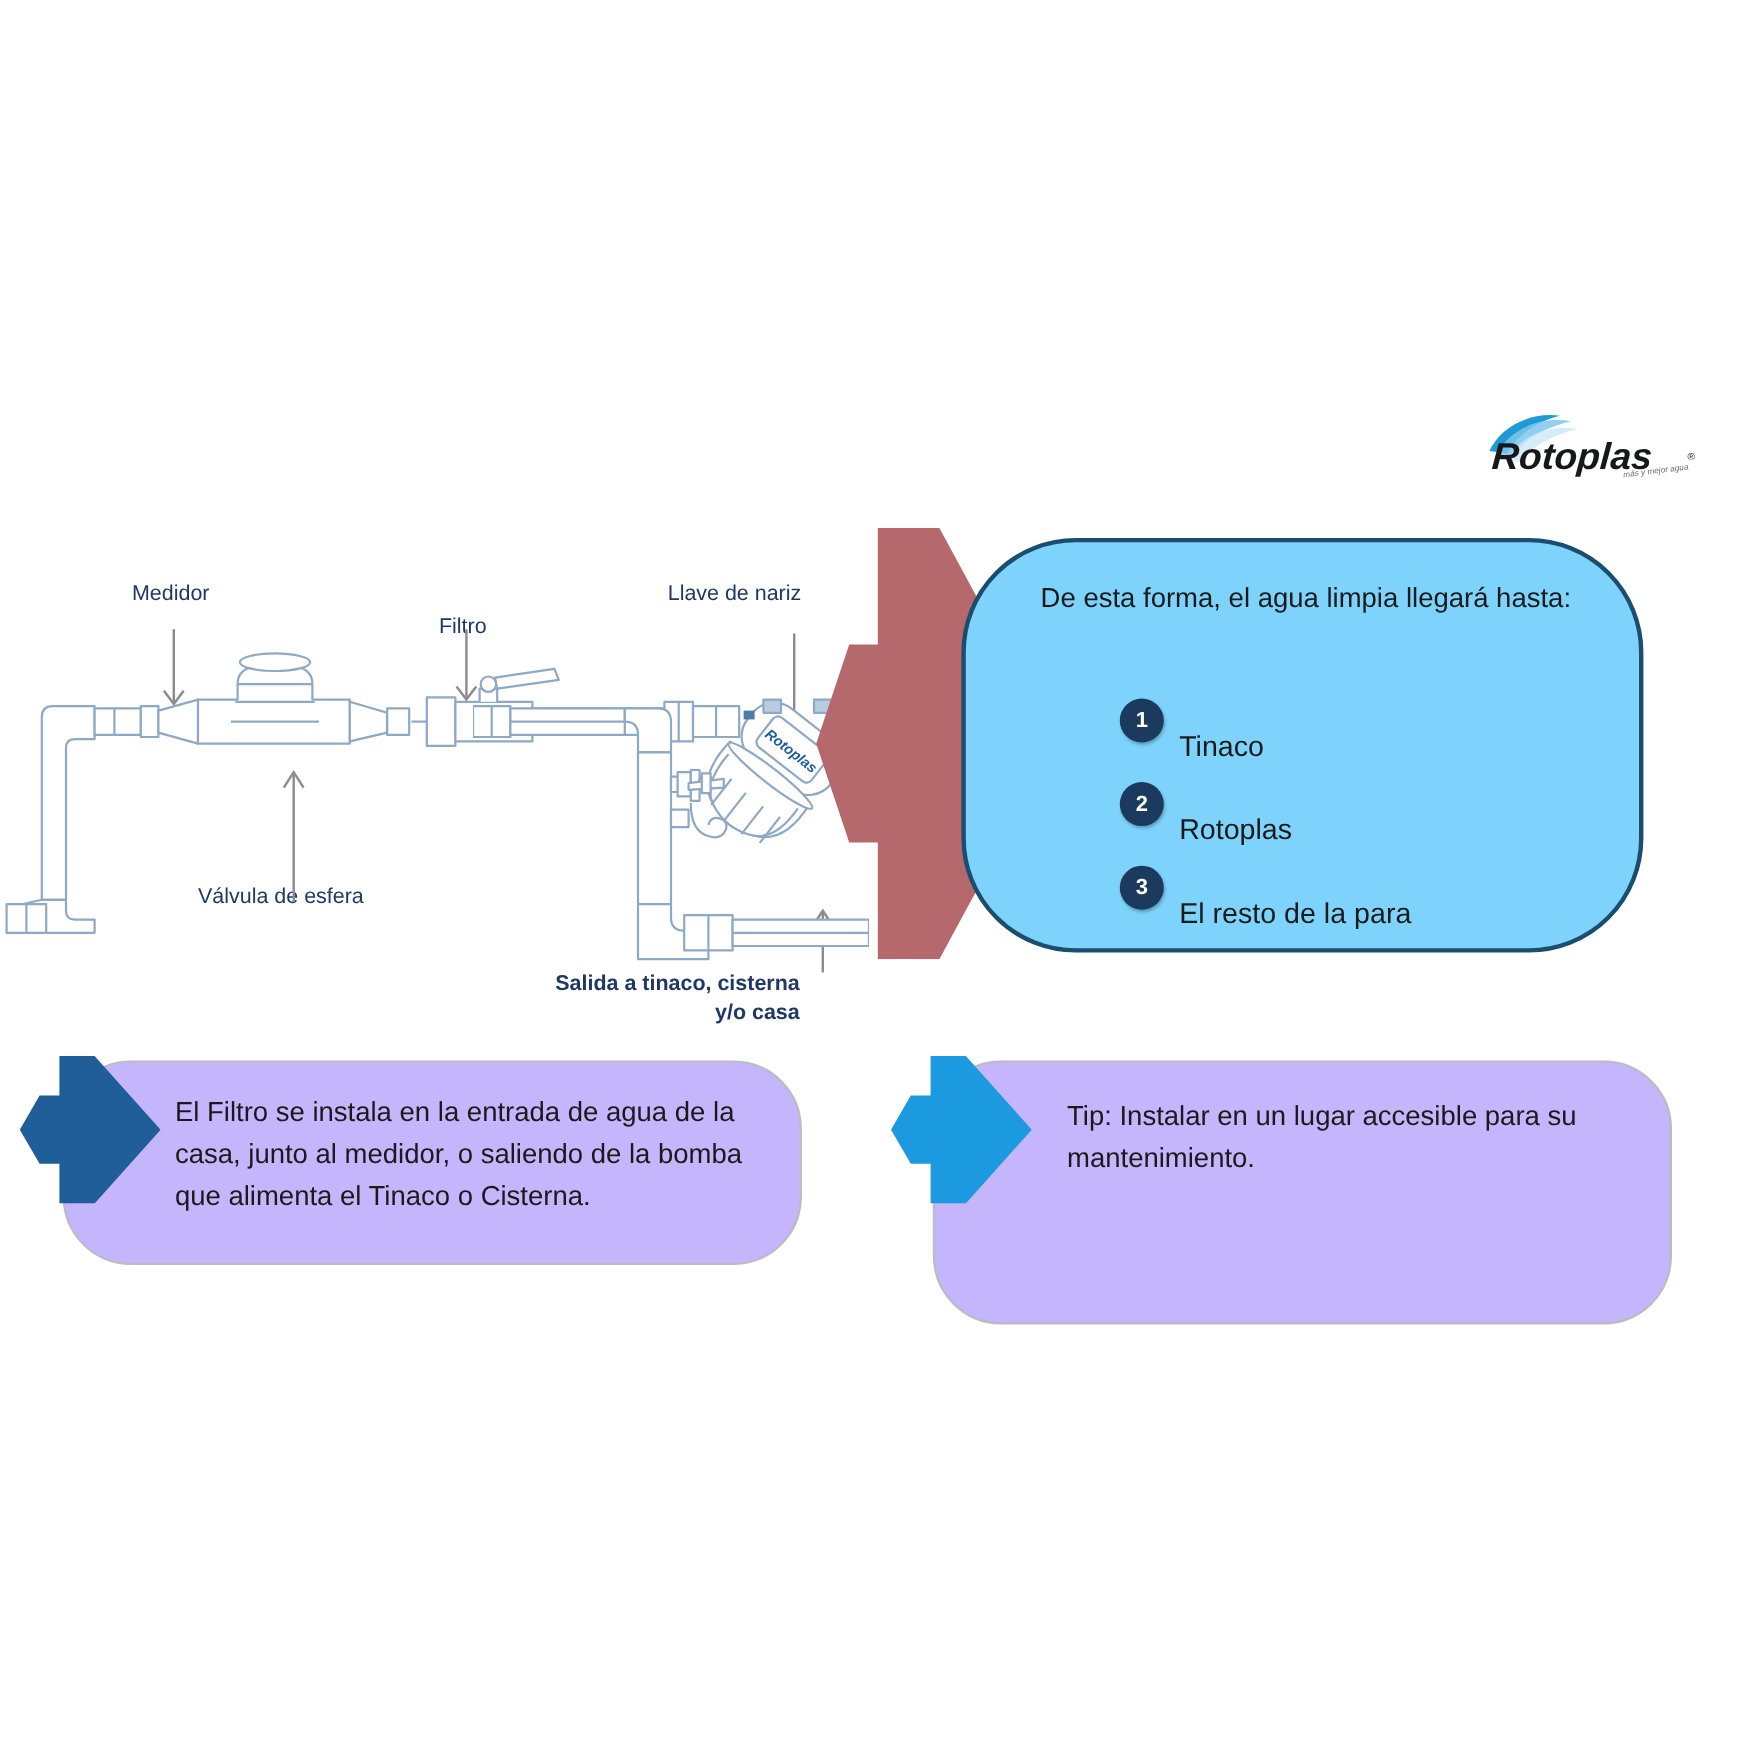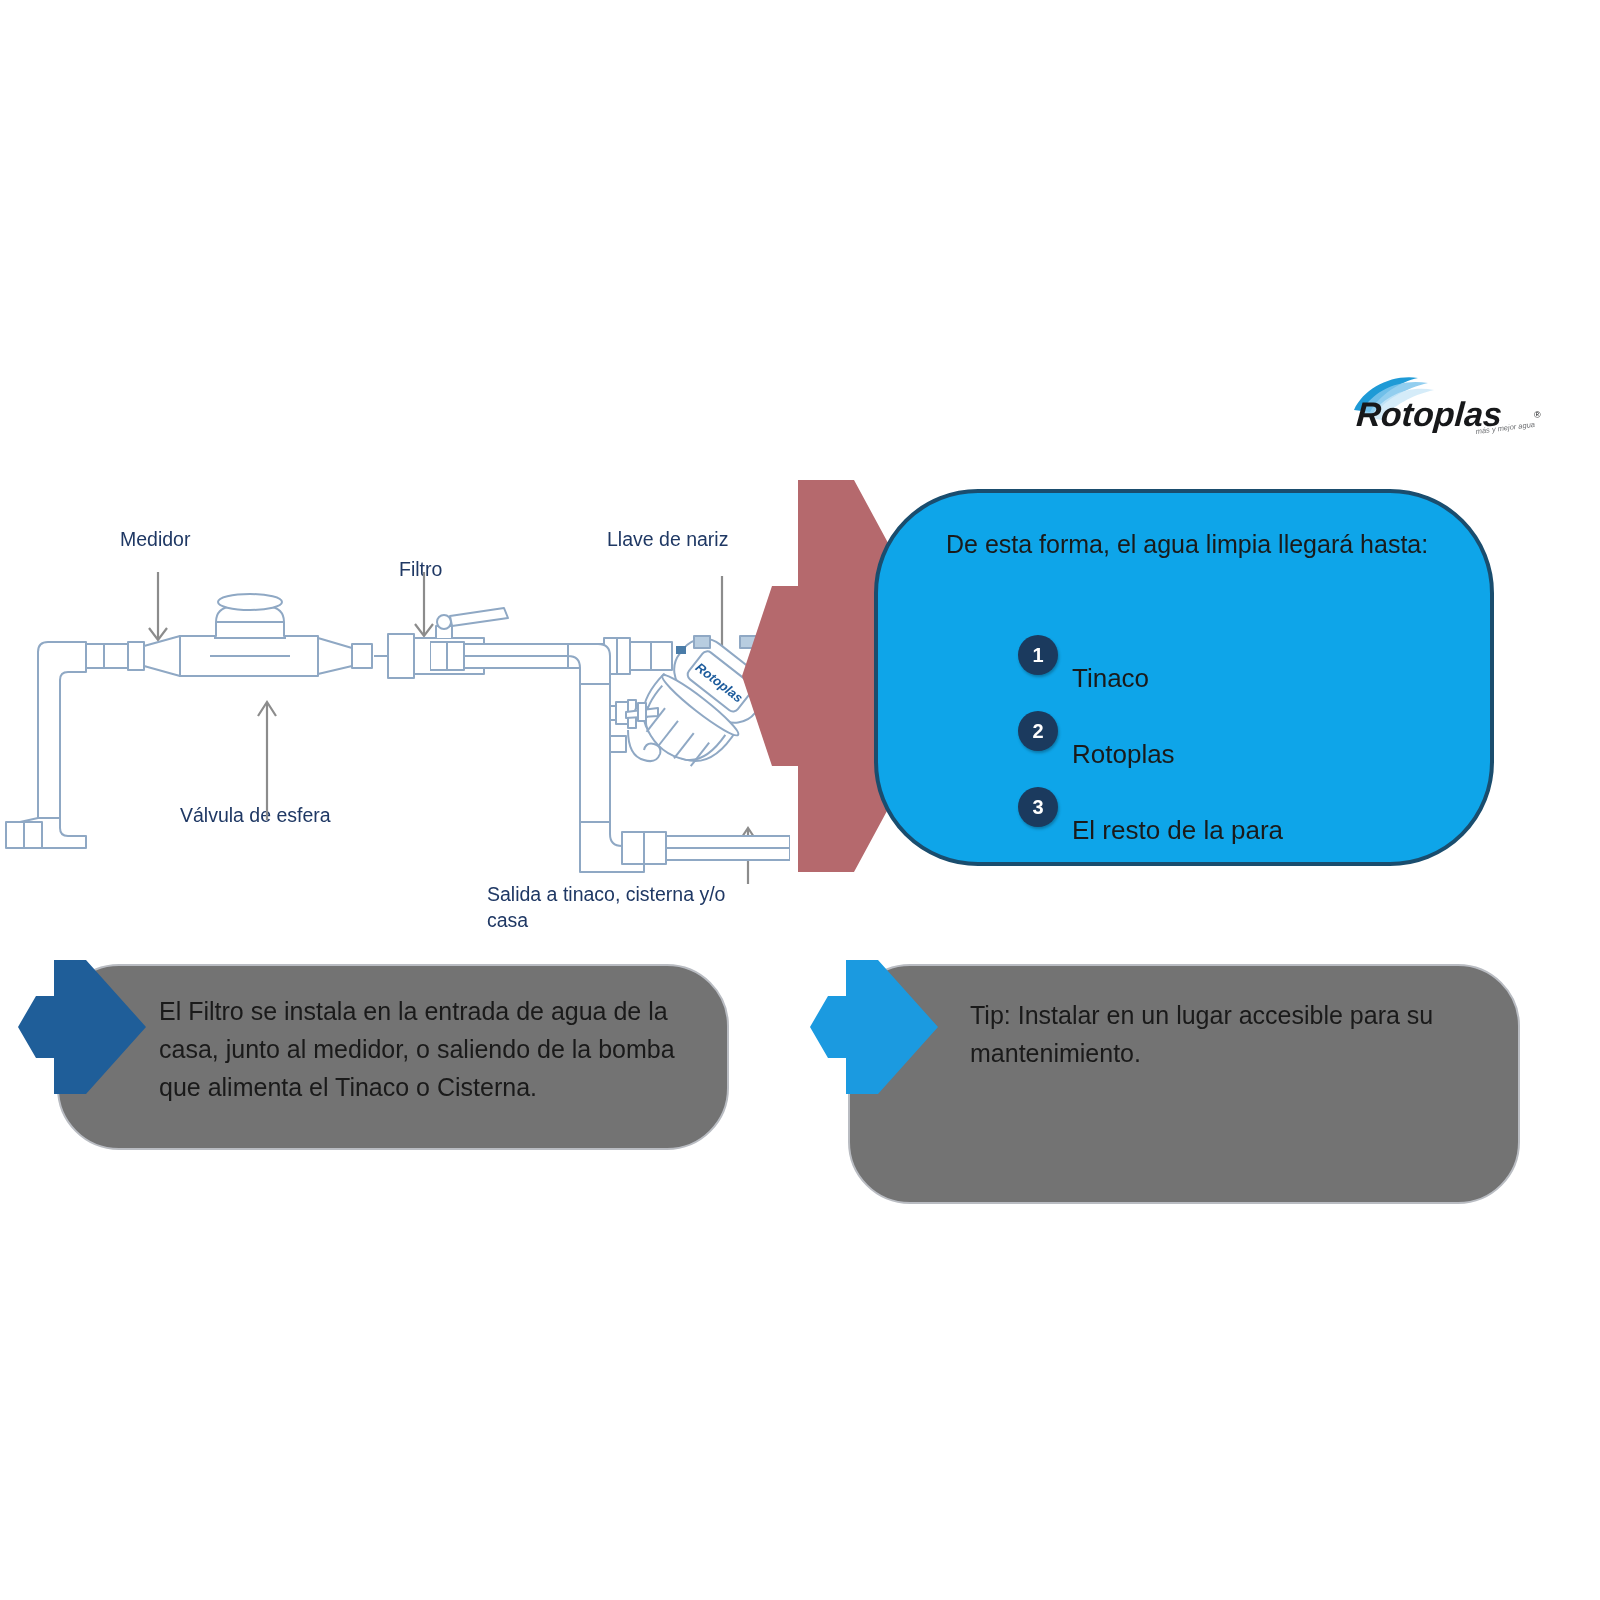--- a/index.html
+++ b/index.html
@@ -33,21 +33,21 @@
     width: 208px; height: 72px;
   }
 
   
   .dlabel {
     position: absolute;
     color: #1f3864;
     font-size: 19.5px;
     white-space: nowrap;
   }
-  .dlabel.center { text-align: left; white-space: normal; line-height: 1.32; }
+  .dlabel.center { text-align: right; white-space: normal; line-height: 1.32; font-weight: bold; }
 
   
   .diagram {
     position: absolute;
     left: 0; top: 560px;
     width: 780px; height: 320px;
   }
   .leaders {
     position: absolute;
     left: 0; top: 540px;
@@ -59,21 +59,21 @@
     position: absolute;
     left: 742px; top: 480px;
     width: 218px; height: 392px;
   }
   .main-callout {
     position: absolute;
     left: 874px; top: 489px;
     width: 620px; height: 377px;
     border: 4px solid #1a4d6e;
     border-radius: 104px;
-    background: #0ea5e9;
+    background: #7dd3fc;
   }
   .mc-head {
     position: absolute;
     left: 68px; top: 33px;
     width: 540px;
     font-size: 25px;
     color: #1a1a1a;
     line-height: 1.48;
   }
   .mc-list {
@@ -102,21 +102,21 @@
     font-size: 26px;
     color: #1a1a1a;
     margin-top: 46px;
   }
 
   
   .bot-box {
     position: absolute;
     border: 2px solid #b9bcc2;
     border-radius: 62px;
-    background: #737373;
+    background: #c4b5fd;
   }
   .bot-box.left  { left: 57px;  top: 964px; width: 672px; height: 186px; }
   .bot-box.right { left: 848px; top: 964px; width: 672px; height: 240px; }
   .bot-text {
     position: absolute;
     left: 100px; top: 26px;
     width: 545px;
     font-size: 25px;
     color: #1a1a1a;
     line-height: 1.52;

